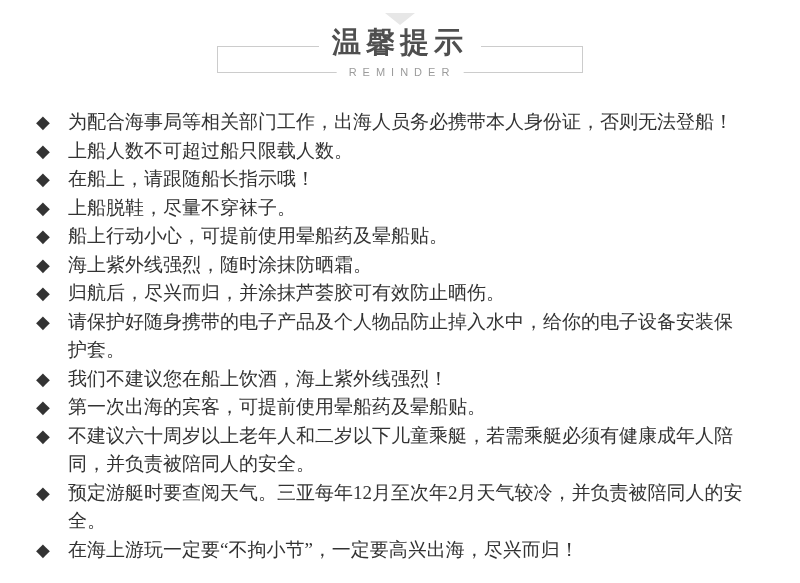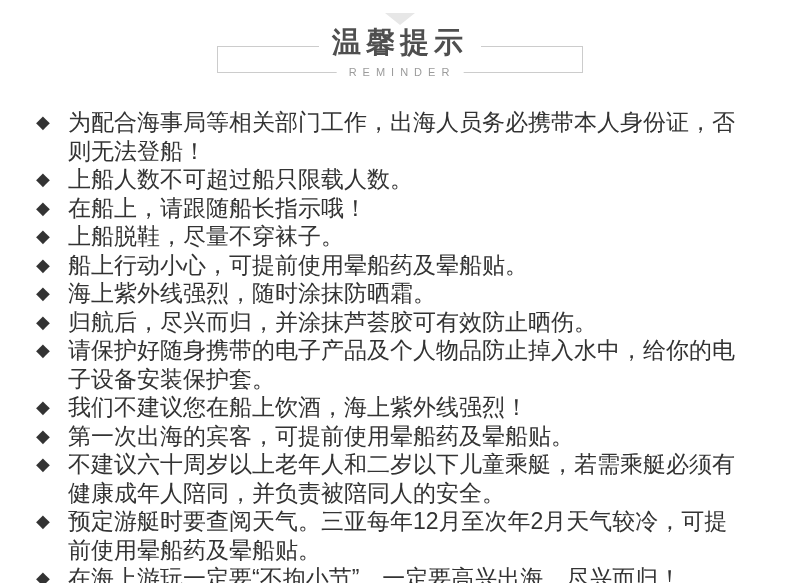--- a/index.html
+++ b/index.html
@@ -78,23 +78,24 @@
   .tip-row { display: flex; align-items: flex-start; }
   .tip-bullet {
     flex: 0 0 32px;
     width: 32px;
     font-size: 18px;
     line-height: 28.5px;
     color: var(--body-text);
   }
   .tip-text {
     width: 680px;
-    font-size: 23px;
+    font-size: 19px;
     line-height: 28.5px;
     color: var(--body-text);
+    font-family: Liberation Serif, serif;
   }
 </style>
 </head>
 <body>
 
 <div class="page">
 
   <div class="triangle-down"></div>
 
   <div class="header-frame">
@@ -153,21 +154,21 @@
       <span class="tip-text">第一次出海的宾客，可提前使用晕船药及晕船贴。</span>
     </li>
 
     <li class="tip-row">
       <span class="tip-bullet">◆</span>
       <span class="tip-text">不建议六十周岁以上老年人和二岁以下儿童乘艇，若需乘艇必须有健康成年人陪同，并负责被陪同人的安全。</span>
     </li>
 
     <li class="tip-row">
       <span class="tip-bullet">◆</span>
-      <span class="tip-text">预定游艇时要查阅天气。三亚每年12月至次年2月天气较冷，可提前使用晕船药及晕船贴。</span>
+      <span class="tip-text">预定游艇时要查阅天气。三亚每年12月至次年2月天气较冷，并负责被陪同人的安全。</span>
     </li>
 
     <li class="tip-row">
       <span class="tip-bullet">◆</span>
       <span class="tip-text">在海上游玩一定要“不拘小节”，一定要高兴出海，尽兴而归！</span>
     </li>
   </ul>
 
 </div>
 

